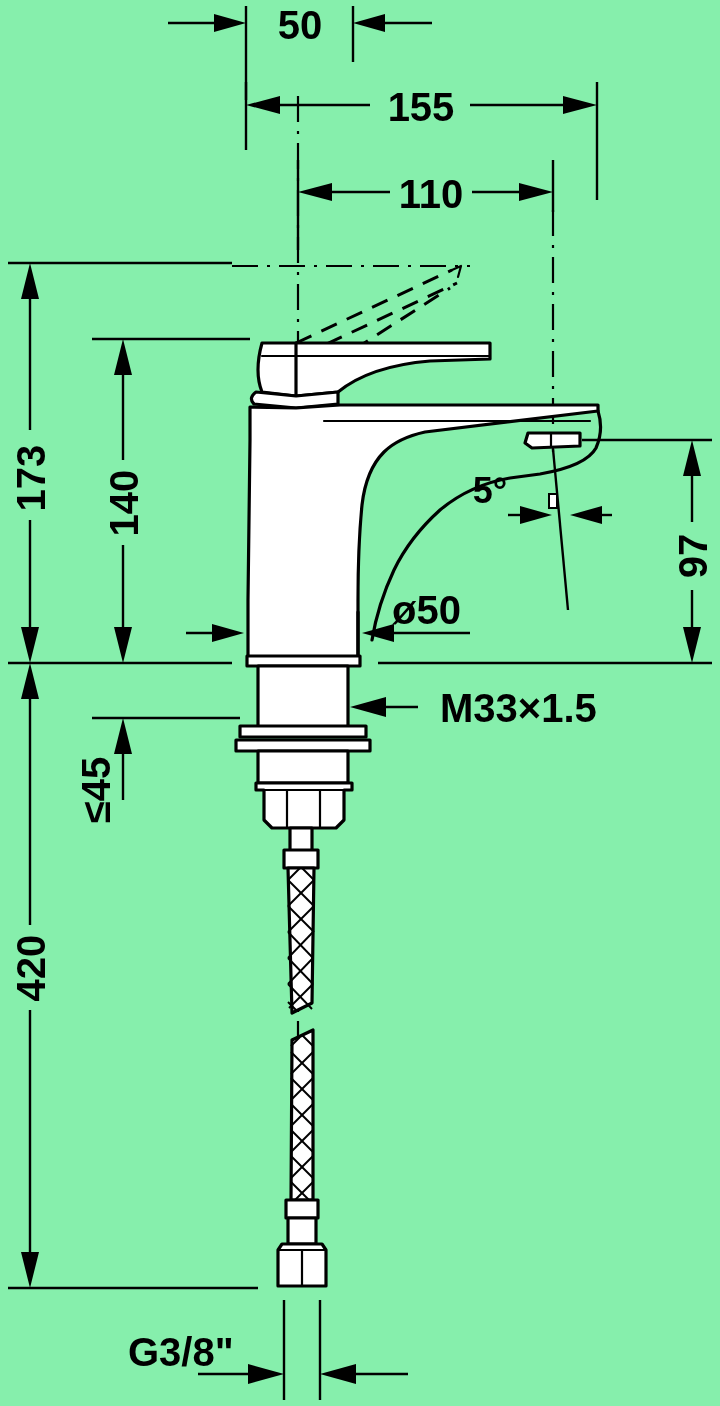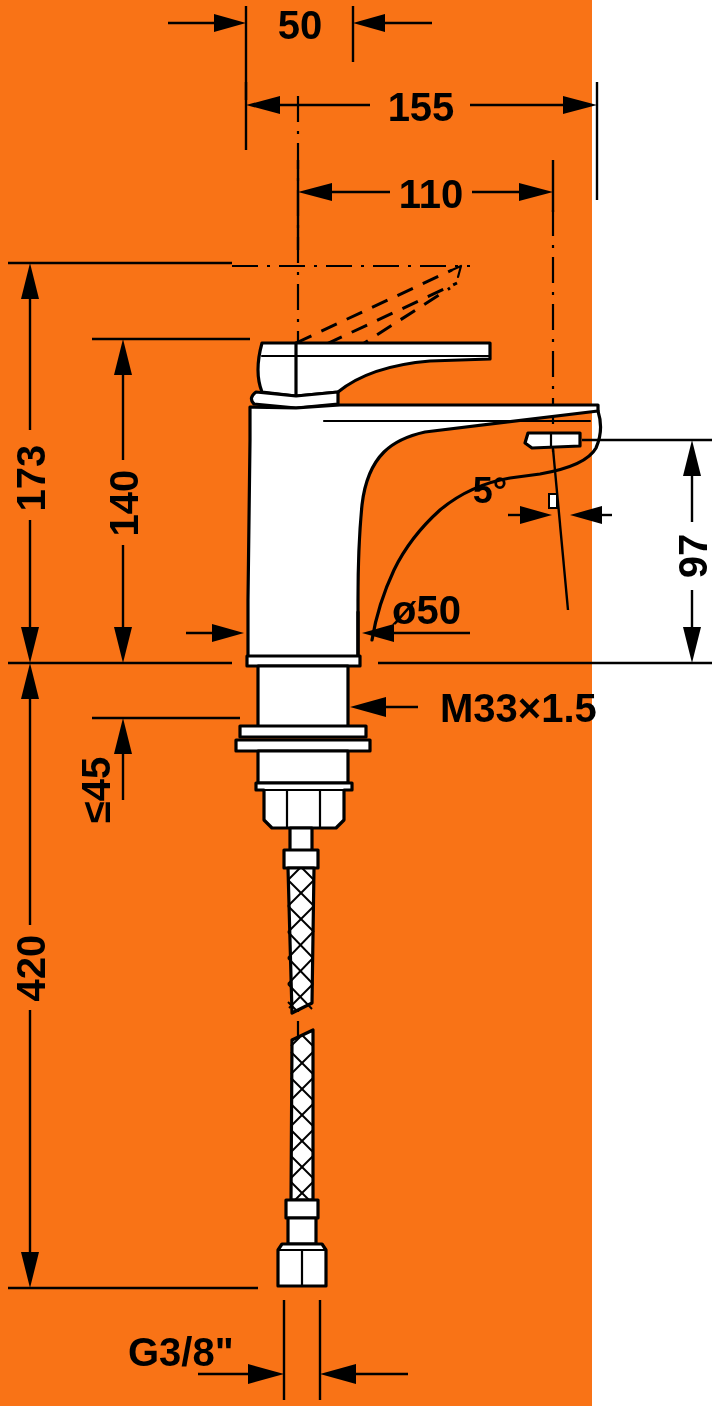--- a/index.html
+++ b/index.html
@@ -8,23 +8,23 @@
     background: #ffffff;
   }
   body {
     width: 720px;
     height: 1406px;
     font-family: "Liberation Sans", sans-serif;
     overflow: hidden;
   }
   #drawing-root {
     position: relative;
-    width: 592px;
+    width: 720px;
     height: 1406px;
-    background: #f97316;
+    background: #86efac;
   }
   svg.sheet {
     display: block;
     width: 720px;
     height: 1406px;
   }
   .obj-line {
     fill: none;
     stroke: #000000;
     stroke-width: 3.2;

